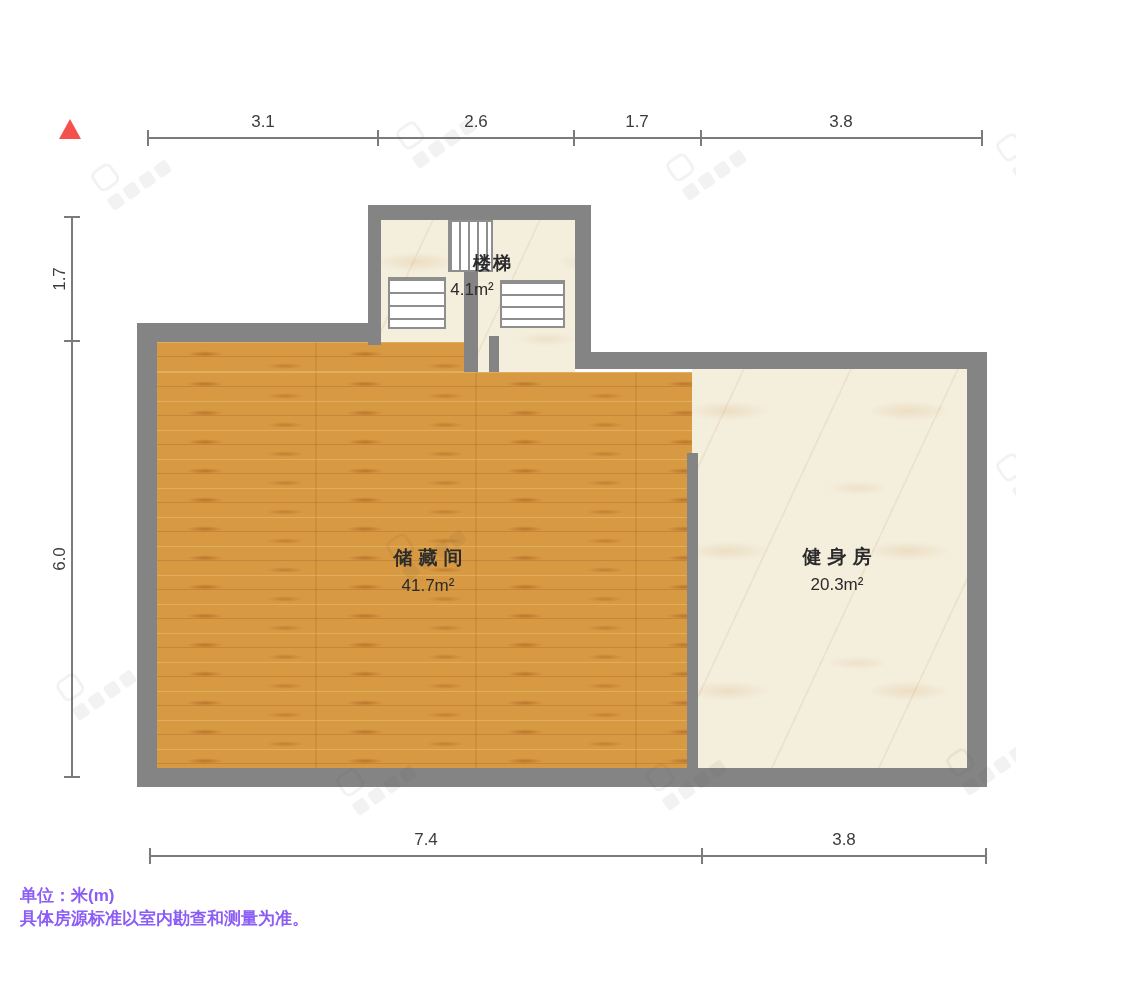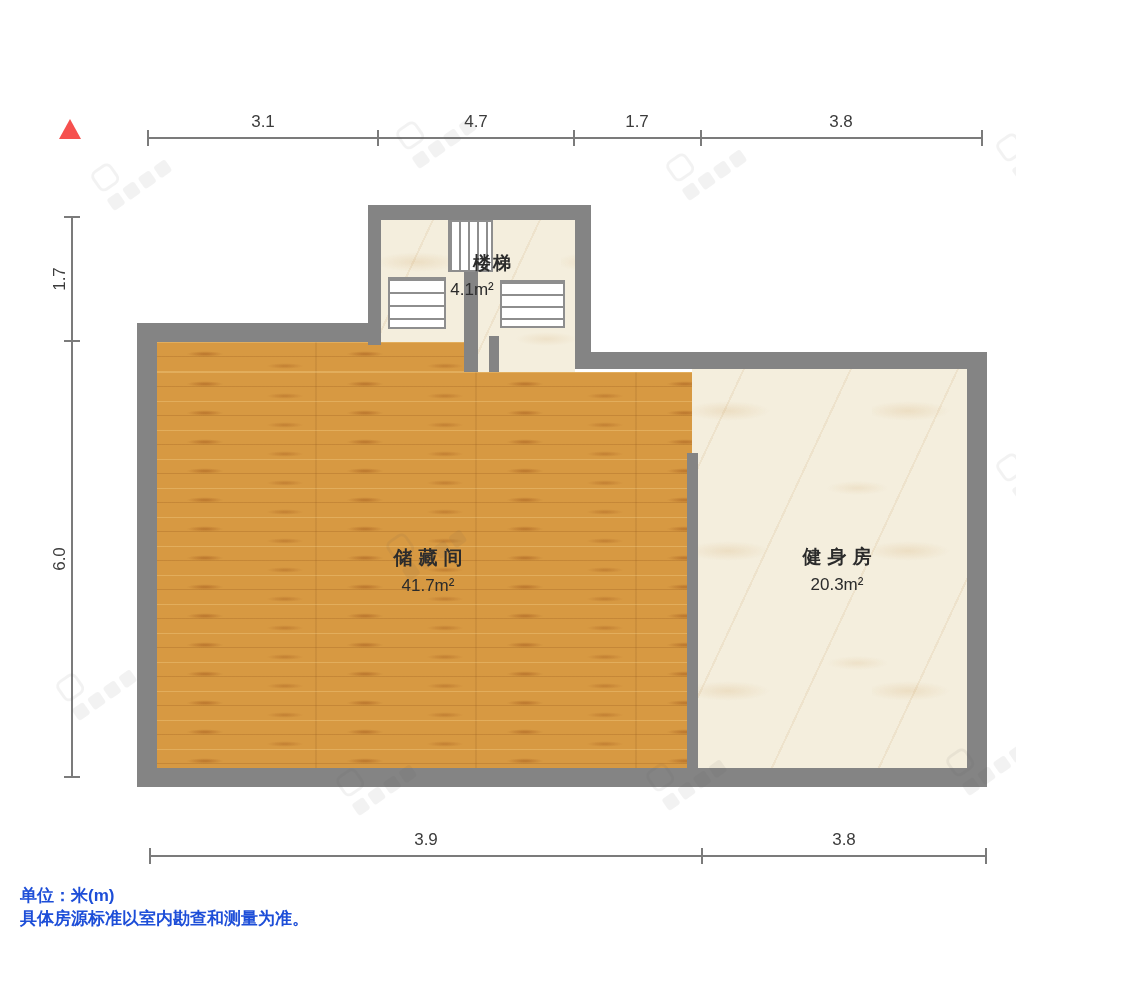--- a/index.html
+++ b/index.html
@@ -50,21 +50,21 @@
 
   .room-label{position:absolute;transform:translate(-50%,-50%);text-align:center;color:var(--label-text);z-index:30;}
   .room-name{font-size:19px;font-weight:700;letter-spacing:6px;text-indent:6px;white-space:nowrap;}
   .room-name.small{font-size:18px;letter-spacing:2px;text-indent:2px;margin-left:40px;}
   .room-area{font-size:17px;margin-top:5px;white-space:nowrap;text-align:center;}
 
   .north{position:absolute;left:59px;top:119px;width:0;height:0;
     border-left:11px solid transparent;border-right:11px solid transparent;
     border-bottom:20px solid var(--north);}
 
-  .notes{position:absolute;left:20px;top:884px;font-size:17px;line-height:23px;font-weight:700;color:#1d4ed8;}
+  .notes{position:absolute;left:20px;top:884px;font-size:17px;line-height:23px;font-weight:700;color:#8b5cf6;}
 
   
   .wm{position:absolute;opacity:.07;transform:rotate(-35deg);z-index:40;pointer-events:none;}
   .wm-logo{width:24px;height:24px;border:3px solid #555;border-radius:7px;margin-bottom:7px;}
   .wm-bars{display:flex;gap:5px;}
   .wm-bar{width:14px;height:14px;background:#555;border-radius:3px;}
 </style>
 </head>
 <body>
 
@@ -73,31 +73,31 @@
   <div class="north"></div>
 
   <div>
     <div class="dim-line-h" style="left:148px;top:137px;width:834px;"></div>
     <div class="dim-tick-v" style="left:147px;top:130px;"></div>
     <div class="dim-tick-v" style="left:377px;top:130px;"></div>
     <div class="dim-tick-v" style="left:573px;top:130px;"></div>
     <div class="dim-tick-v" style="left:700px;top:130px;"></div>
     <div class="dim-tick-v" style="left:981px;top:130px;"></div>
     <div class="dim-label-h" style="left:263px;top:112px;">3.1</div>
-    <div class="dim-label-h" style="left:476px;top:112px;">4.7</div>
+    <div class="dim-label-h" style="left:476px;top:112px;">2.6</div>
     <div class="dim-label-h" style="left:637px;top:112px;">1.7</div>
     <div class="dim-label-h" style="left:841px;top:112px;">3.8</div>
   </div>
 
   <div>
     <div class="dim-line-h" style="left:150px;top:855px;width:836px;"></div>
     <div class="dim-tick-v" style="left:149px;top:848px;"></div>
     <div class="dim-tick-v" style="left:701px;top:848px;"></div>
     <div class="dim-tick-v" style="left:985px;top:848px;"></div>
-    <div class="dim-label-h" style="left:426px;top:830px;">3.9</div>
+    <div class="dim-label-h" style="left:426px;top:830px;">7.4</div>
     <div class="dim-label-h" style="left:844px;top:830px;">3.8</div>
   </div>
 
   <div>
     <div class="dim-line-v" style="left:71px;top:217px;height:560px;"></div>
     <div class="dim-tick-h" style="left:64px;top:216px;"></div>
     <div class="dim-tick-h" style="left:64px;top:340px;"></div>
     <div class="dim-tick-h" style="left:64px;top:776px;"></div>
     <div class="dim-label-v" style="left:60px;top:279px;">1.7</div>
     <div class="dim-label-v" style="left:60px;top:559px;">6.0</div>

